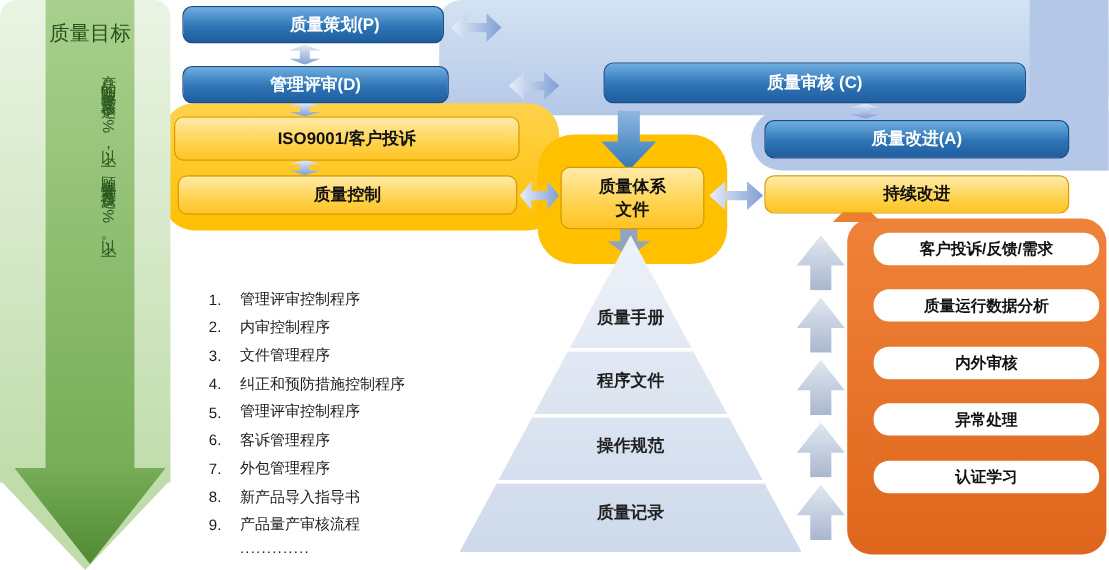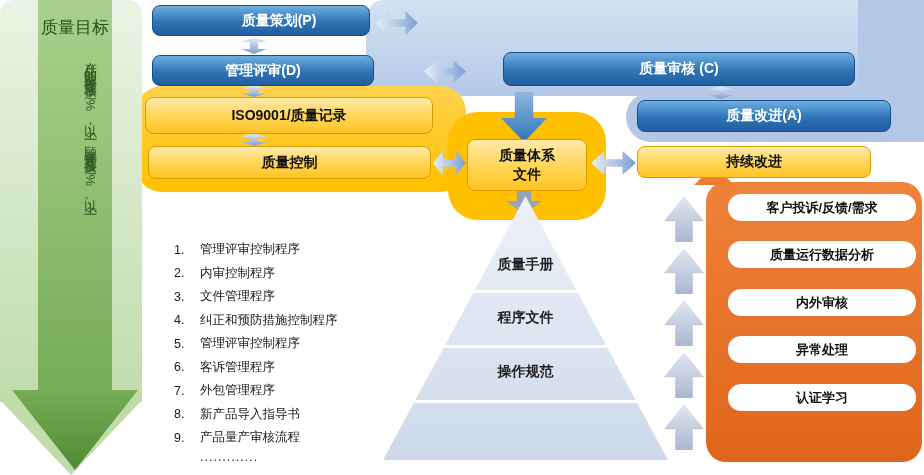--- a/index.html
+++ b/index.html
@@ -43,21 +43,21 @@
   .orangebox { display:flex; align-items:center; justify-content:center; color:#111; font-weight:bold;
              font-size:14px; border-radius:8px; border:1px solid #d89c00; z-index:4; text-align:center;
              background:linear-gradient(180deg,#ffeaa9 0%,#ffd34d 60%,#ffc324 100%); white-space:pre-line; }
   #box-plan    { left:152px; top:5px;   width:218px; height:31px;padding-left:36px; }
   #box-do      { left:152px; top:55px;  width:222px; height:31px; }
   #box-check   { left:487px; top:52px;  width:352px; height:34px;margin-left:16px; }
   #box-act     { left:637px; top:100px; width:254px; height:32px; }
   #box-iso     { left:145px; top:97px;  width:288px; height:37px; }
   #box-control { left:148px; top:146px; width:283px; height:33px; }
   #box-docs    { left:467px; top:139px; width:120px; height:52px; line-height:1.35; }
-  #box-cont    { left:637px; top:146px; width:234px; height:32px; }
+  #box-cont    { left:637px; top:146px; width:254px; height:32px; }
 
   
   .dblv { clip-path:polygon(50% 0,100% 30%,66% 30%,66% 70%,100% 70%,50% 100%,0 70%,34% 70%,34% 30%,0 30%);
           background:linear-gradient(180deg,#e8eef8,#7f9fd4); z-index:3; }
   .dblh { clip-path:polygon(0 50%,30% 0,30% 34%,70% 34%,70% 0,100% 50%,70% 100%,70% 66%,30% 66%,30% 100%);
           background:linear-gradient(90deg,#e8eef8,#7f9fd4); z-index:3; }
   .downa{ clip-path:polygon(30% 0,70% 0,70% 52%,100% 52%,50% 100%,0 52%,30% 52%); z-index:3; }
   .upa  { clip-path:polygon(50% 0,100% 55%,72% 55%,72% 100%,28% 100%,28% 55%,0 55%);
           background:linear-gradient(180deg,#e2e8f1,#a8b6cf); z-index:2; }
   #dv-plan-do   { left:241px; top:37px;  width:26px; height:17px; }
@@ -115,21 +115,21 @@
   <div class="abs" id="green-shaft"></div>
   <div class="abs" id="green-head"></div>
   <div class="abs" id="goal-title">质量目标</div>
   <div class="abs" id="goal-text">产品的顾客接受率达99%以上，顾客满意度达90%以上。</div>
 
   <div class="abs bluebox" id="box-plan">质量策划(P)</div>
   <div class="abs bluebox" id="box-do">管理评审(D)</div>
   <div class="abs bluebox" id="box-check">质量审核 (C)</div>
   <div class="abs bluebox" id="box-act">质量改进(A)</div>
 
-  <div class="abs orangebox" id="box-iso">ISO9001/质量记录</div>
+  <div class="abs orangebox" id="box-iso">ISO9001/客户投诉</div>
   <div class="abs orangebox" id="box-control">质量控制</div>
   <div class="abs orangebox" id="box-docs">质量体系
 文件</div>
   <div class="abs orangebox" id="box-cont">持续改进</div>
 
   <div class="abs dblv" id="dv-plan-do"></div>
   <div class="abs dblv" id="dv-do-iso"></div>
   <div class="abs dblv" id="dv-iso-ctrl"></div>
   <div class="abs dblv" id="dv-check-act"></div>
   <div class="abs dblh" id="dh-plan"></div>
@@ -184,20 +184,21 @@
     <div class="proc-ellipsis">.............</div>
   </div>
 
   <div class="abs" id="pyramid">
     <div class="pyr-line" id="pl1"></div>
     <div class="pyr-line" id="pl2"></div>
     <div class="pyr-line" id="pl3"></div>
     <div class="pyr-label" id="pv0">质量手册</div>
     <div class="pyr-label" id="pv1">程序文件</div>
     <div class="pyr-label" id="pv2">操作规范</div>
+    <div class="pyr-label" id="pv3">质量记录</div>
   </div>
 
   <div class="abs whitebox" id="fb0">客户投诉/反馈/需求</div>
   <div class="abs whitebox" id="fb1">质量运行数据分析</div>
   <div class="abs whitebox" id="fb2">内外审核</div>
   <div class="abs whitebox" id="fb3">异常处理</div>
   <div class="abs whitebox" id="fb4">认证学习</div>
 
 </div>
 

